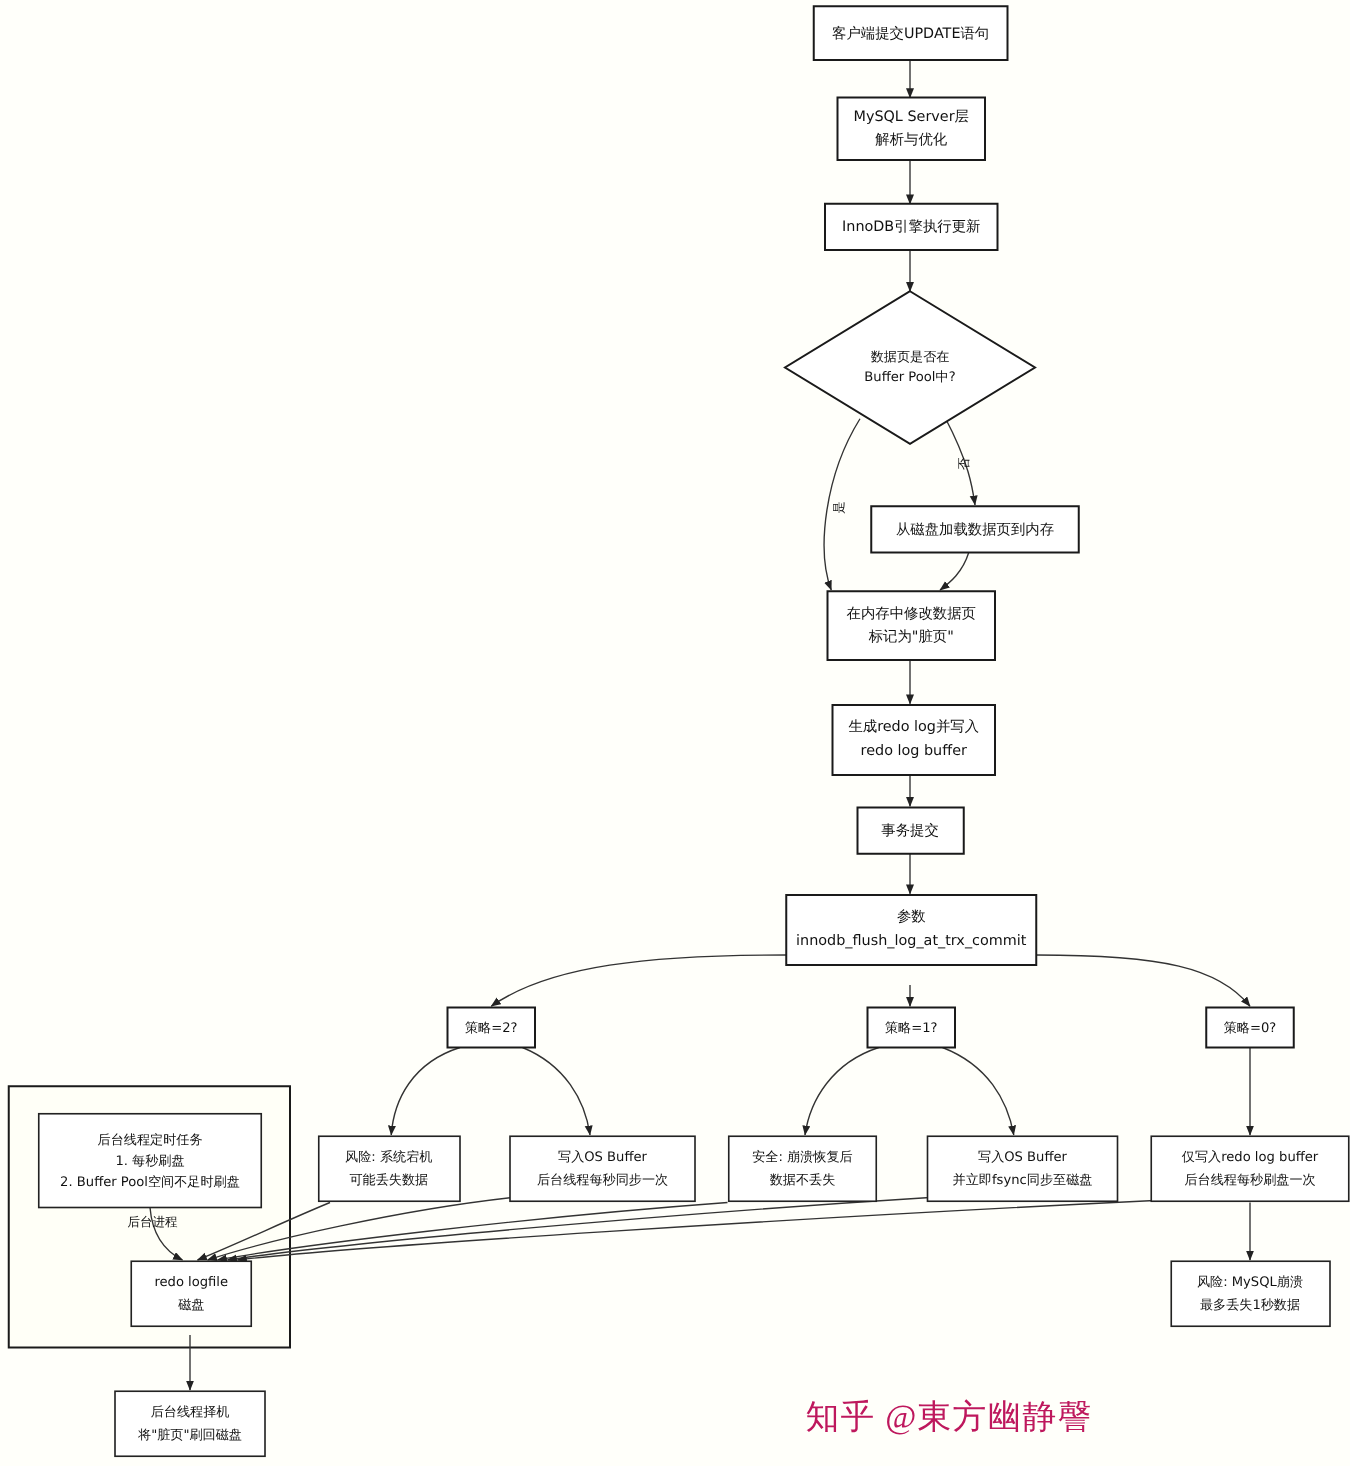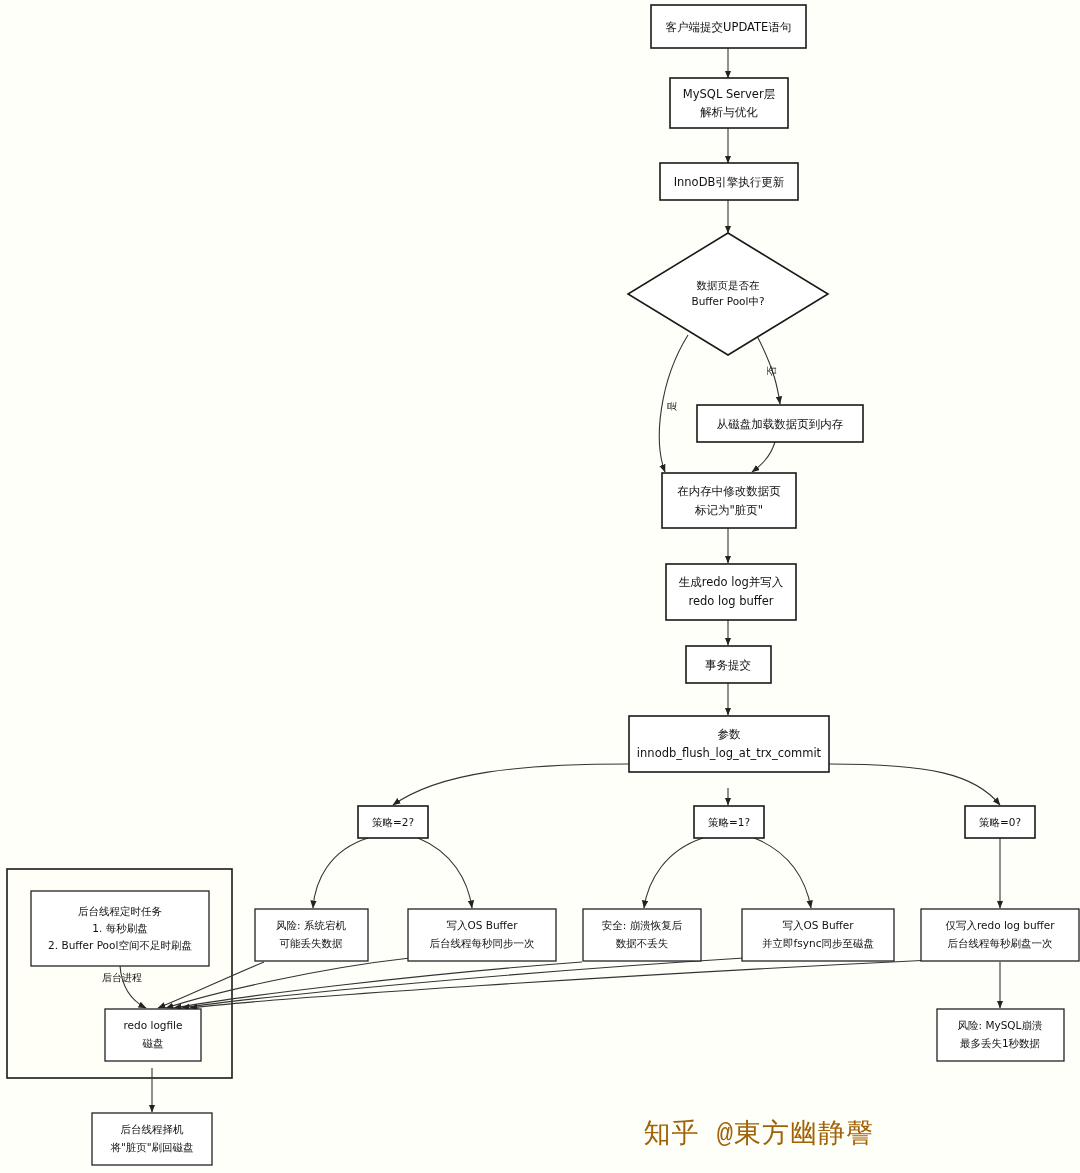--- a/index.html
+++ b/index.html
@@ -66,23 +66,23 @@
     font-family: "DejaVu Sans", "Liberation Sans", sans-serif;
     font-size: 10px;
     fill: #111111;
     text-anchor: middle;
     dominant-baseline: middle;
   }
   .watermark-text {
     position: absolute;
     right: 18px;
     bottom: 22px;
-    font-family: Liberation Mono, monospace;
+    font-family: Liberation Serif, serif;
     font-size: 27px;
-    color: #a16207;
+    color: #be185d;
     letter-spacing: 1px;
     white-space: nowrap;
     user-select: none;
   }
 </style>
 </head>
 <body>
 
 <div id="diagram-root">
 

